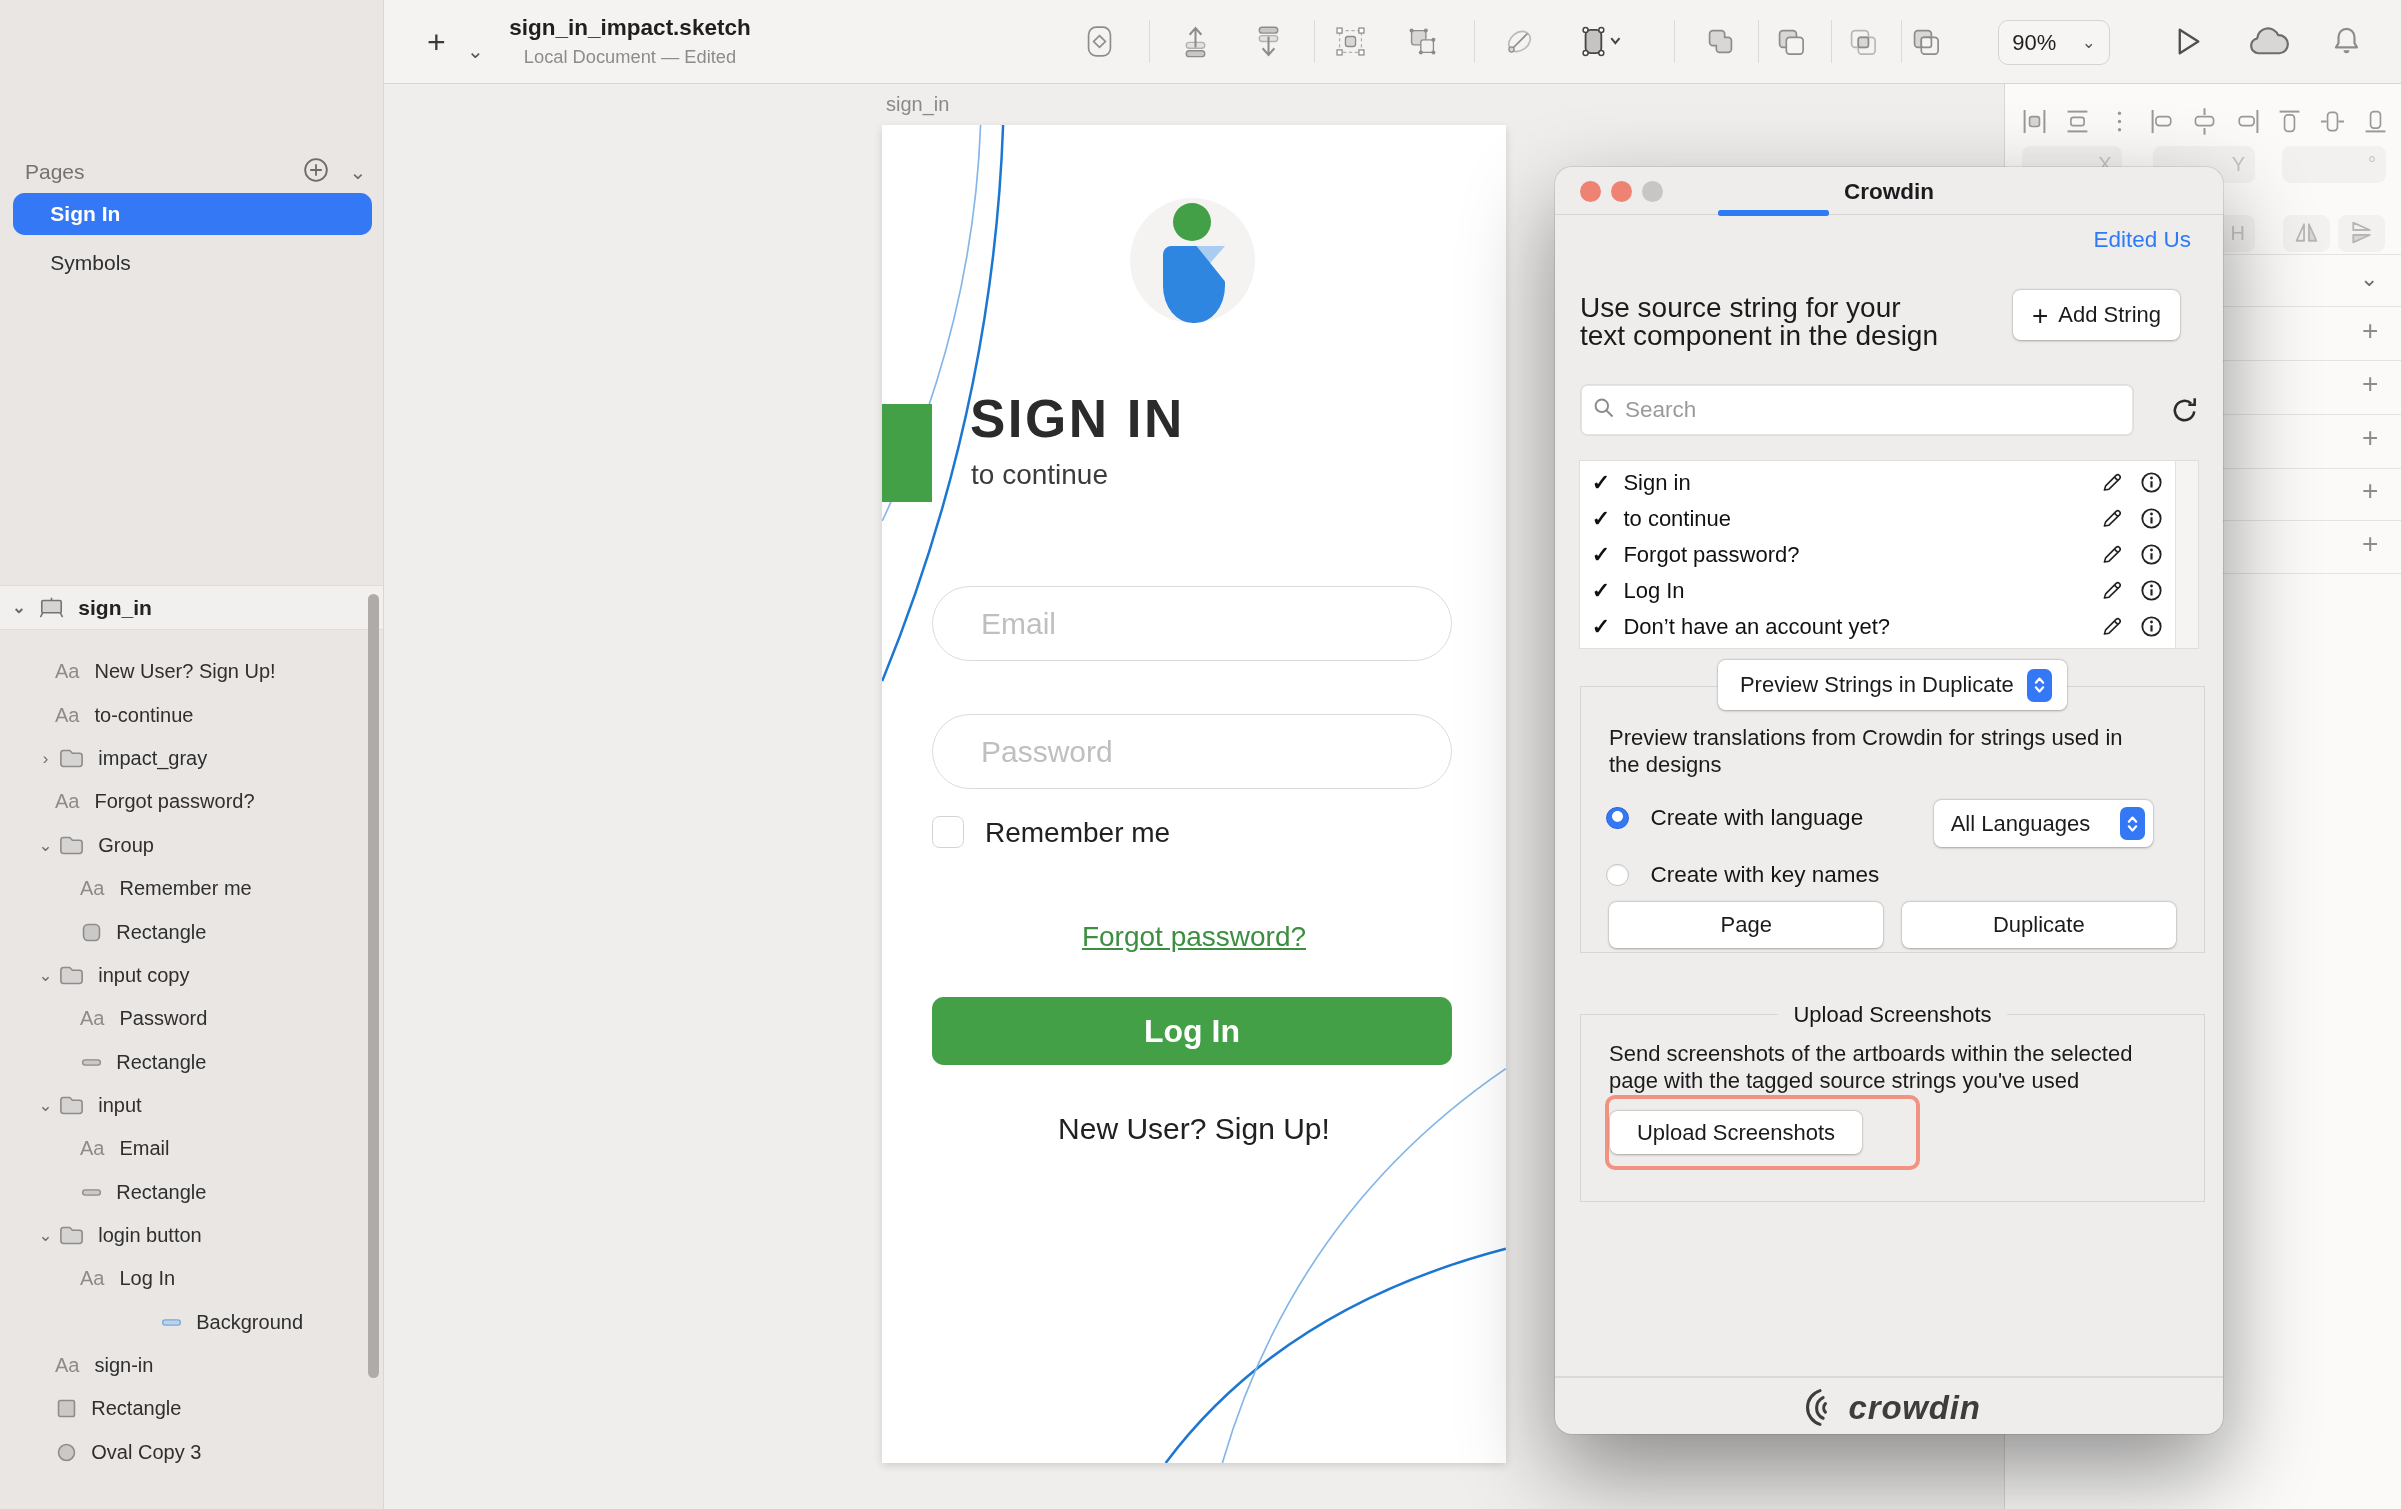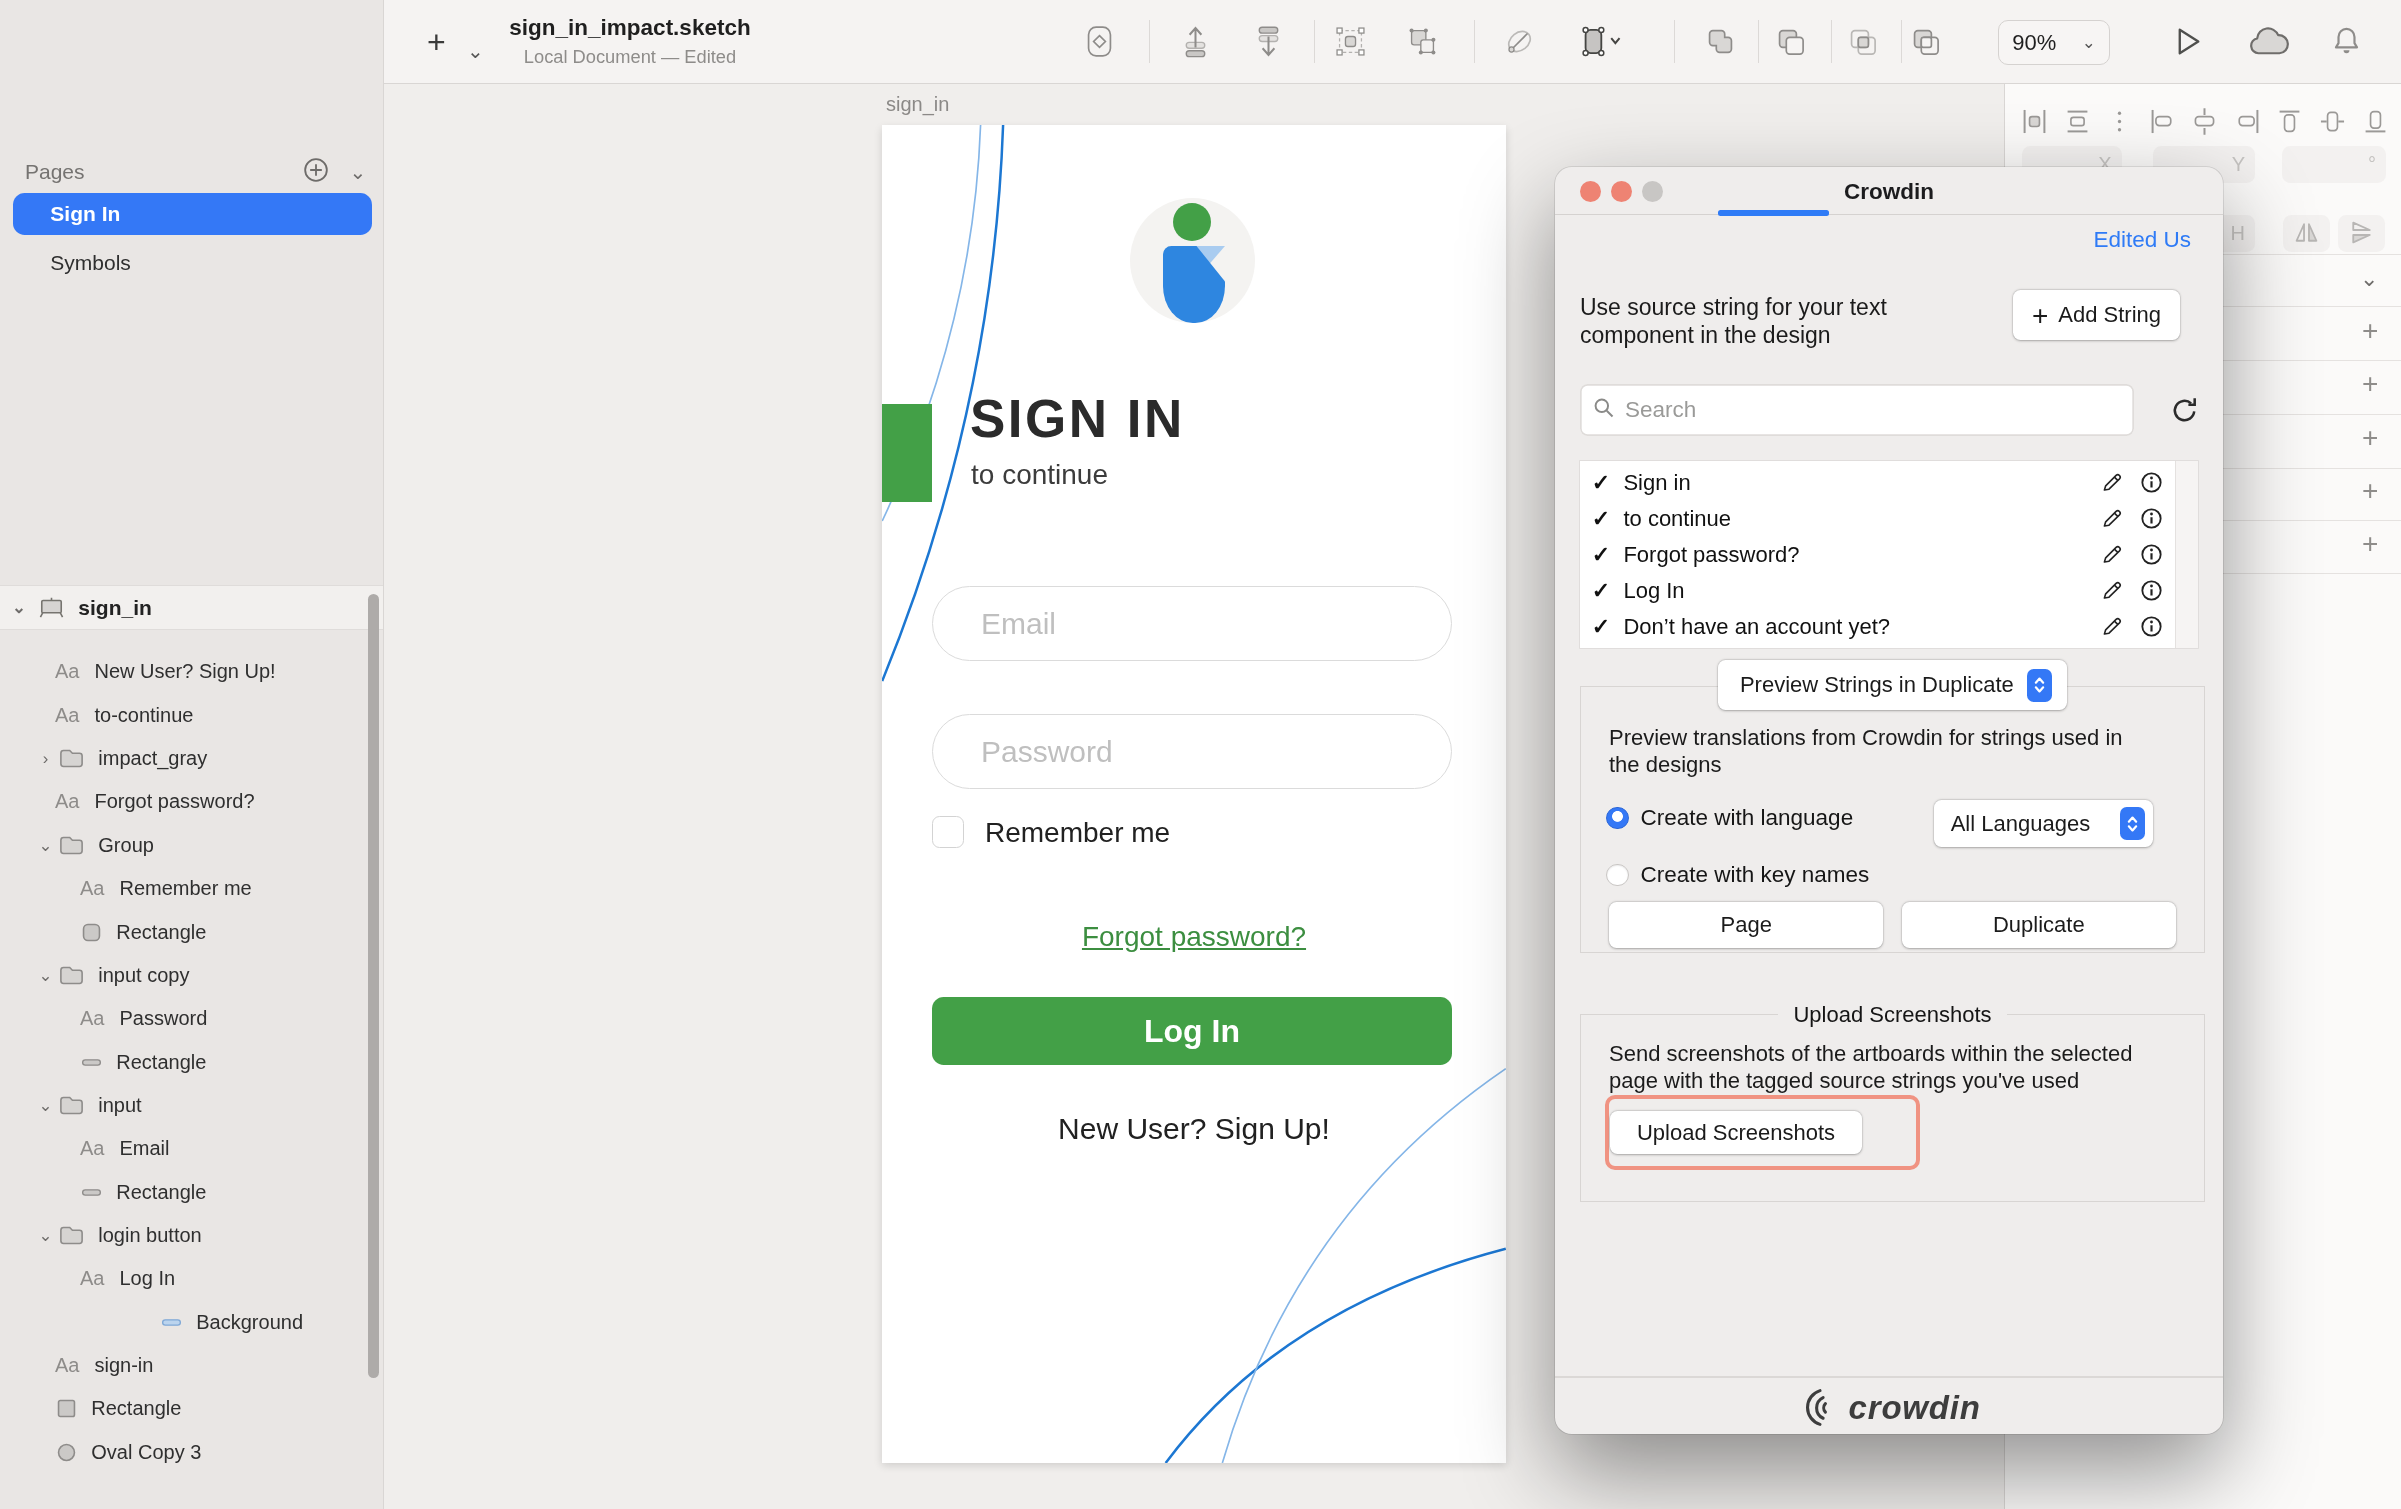--- a/index.html
+++ b/index.html
@@ -83,42 +83,42 @@
   .dialog{position:absolute;left:1555px;top:167px;width:668px;height:1267px;background:#EFEDEC;
     border-radius:16.7px;box-shadow:0 38px 92px rgba(0,0,0,.42),0 0 0 0.8px rgba(0,0,0,.12);z-index:50;box-sizing:border-box;}
   .dlg-titlebar{position:absolute;left:0;top:0;width:668px;height:48px;border-bottom:1.7px solid #D5D2D0;box-sizing:border-box;}
   .dlg-titlebar .tl{position:absolute;top:14px;width:21px;height:21px;border-radius:50%;}
   .dlg-title{position:absolute;left:0;top:11.7px;width:668px;text-align:center;font-size:22.5px;font-weight:700;color:#1c1c1e;}
   .dlg-tabline{position:absolute;left:163px;top:43px;width:111px;height:5.8px;border-radius:2.5px;background:#2F7BF6;}
   .dlg-tabs{position:absolute;left:28px;top:48px;height:47px;display:flex;align-items:center;gap:37px;}
   .dlg-tab{font-size:19px;letter-spacing:1.3px;color:#908E8C;}
   .dlg-tab.active{color:#161616;font-weight:700;}
   .dlg-contact{position:absolute;right:32px;top:60px;font-size:22.5px;color:#2F7BF6;}
-  .dlg-intro{position:absolute;left:25px;top:127px;width:359px;font-size:23px;line-height:27.5px;color:#1b1b1b;}
+  .dlg-intro{position:absolute;left:25px;top:127px;width:359px;font-size:28px;line-height:27.5px;color:#1b1b1b;}
   .btn-white{background:#fff;border-radius:7.5px;box-shadow:0 0.8px 2.5px rgba(0,0,0,.28),0 0 0 0.8px rgba(0,0,0,.06);
     display:flex;align-items:center;justify-content:center;font-size:22px;color:#1b1b1b;}
   .dlg-addstr{position:absolute;right:43px;top:123px;width:167px;height:50px;gap:10px;}
   .dlg-search{position:absolute;left:25px;top:217px;width:554px;height:52px;background:#fff;border-radius:7.5px;
     box-shadow:inset 0 0 0 1.7px #DFDCDA;display:flex;align-items:center;padding:0 11.7px;box-sizing:border-box;gap:8.3px;}
   .dlg-search .ph{font-size:22.5px;color:#9a9a98;}
   .dlg-refresh{position:absolute;right:22px;top:227px;width:33px;height:33px;}
   .str-list{position:absolute;left:25px;top:294px;width:618px;height:187px;background:#fff;
     box-shadow:0 0 0 0.8px #DCD9D7;box-sizing:border-box;}
   .str-gutter{position:absolute;right:0;top:0;width:22px;height:100%;background:#F6F4F3;border-left:0.8px solid #E4E1DF;}
   .str-row{position:absolute;left:0;width:596px;height:37px;display:flex;align-items:center;padding:0 11.7px;box-sizing:border-box;}
   .str-row .chk{font-size:22px;font-weight:700;color:#111;margin-right:13.3px;}
   .str-row .lbl{font-size:22px;color:#111;flex:1;}
   .str-row .ic{margin-left:15px;display:inline-flex;}
   .fieldset{position:absolute;left:25px;width:625px;border:1.7px solid #D8D5D3;box-sizing:border-box;}
   .legend-wrap{position:absolute;top:-27px;left:0;width:100%;display:flex;justify-content:center;}
   .legend-btn{height:50px;padding:0 15px 0 22px;gap:13.3px;}
   .legend-txt{background:#EFEDEC;padding:0 15px;font-size:22px;color:#151515;}
   .stepper{width:25px;height:33px;background:#3478F6;border-radius:6.7px;display:flex;align-items:center;justify-content:center;}
   .fs-text{position:absolute;left:28px;font-size:22px;line-height:27px;color:#1b1b1b;}
-  .radio-row{position:absolute;left:25px;display:flex;align-items:center;gap:12px;}
+  .radio-row{position:absolute;left:25px;display:flex;align-items:center;gap:22px;}
   .radio{width:22.5px;height:22.5px;border-radius:50%;box-sizing:border-box;}
   .radio.on{background:radial-gradient(circle at 50% 42%, #fff 0 5px, #3478F6 5.8px);border:0.8px solid #2a66d8;}
   .radio.off{background:#fff;border:1.7px solid #C9C6C4;box-shadow:inset 0 0.8px 1.7px rgba(0,0,0,.1);}
   .radio-lbl{font-size:22.5px;color:#161616;}
   .lang-select{position:absolute;left:353px;width:194px;height:47px;padding:0 8.3px 0 16.7px;gap:11.7px;justify-content:space-between;}
   .pa-row{position:absolute;left:28px;right:28px;display:flex;gap:18.3px;}
   .pa-row .btn-white{flex:1;height:46px;}
   .hl-box{position:absolute;left:24px;width:315px;height:75px;border:4.2px solid #F09382;border-radius:10px;box-sizing:border-box;}
   .upload-btn{position:absolute;left:29px;width:252px;height:43px;}
   .dlg-footer-line{position:absolute;left:0;top:1209px;width:668px;height:1.7px;background:#DBD8D6;}

